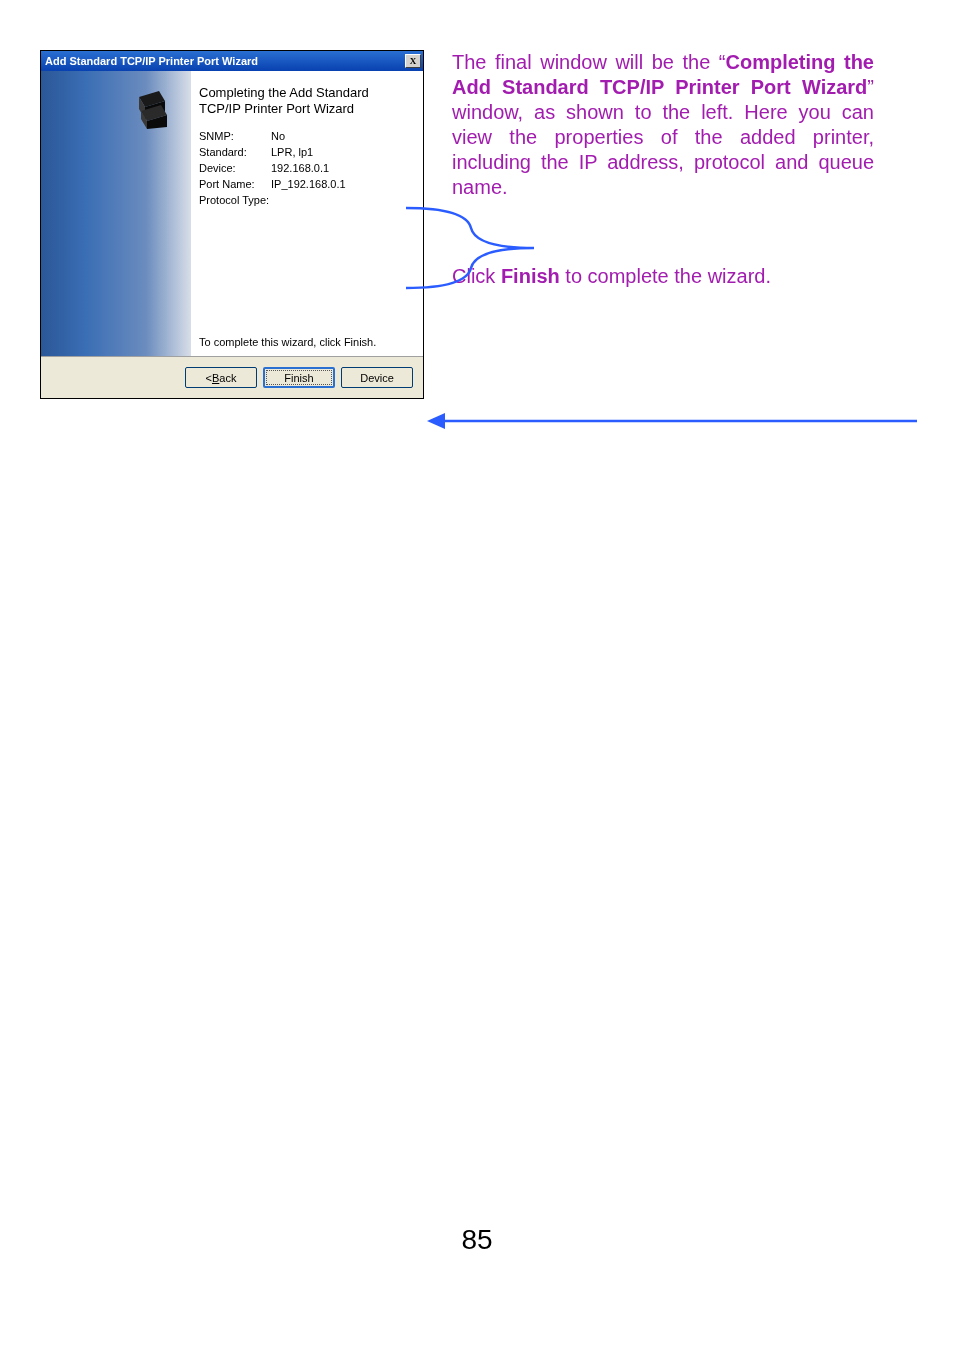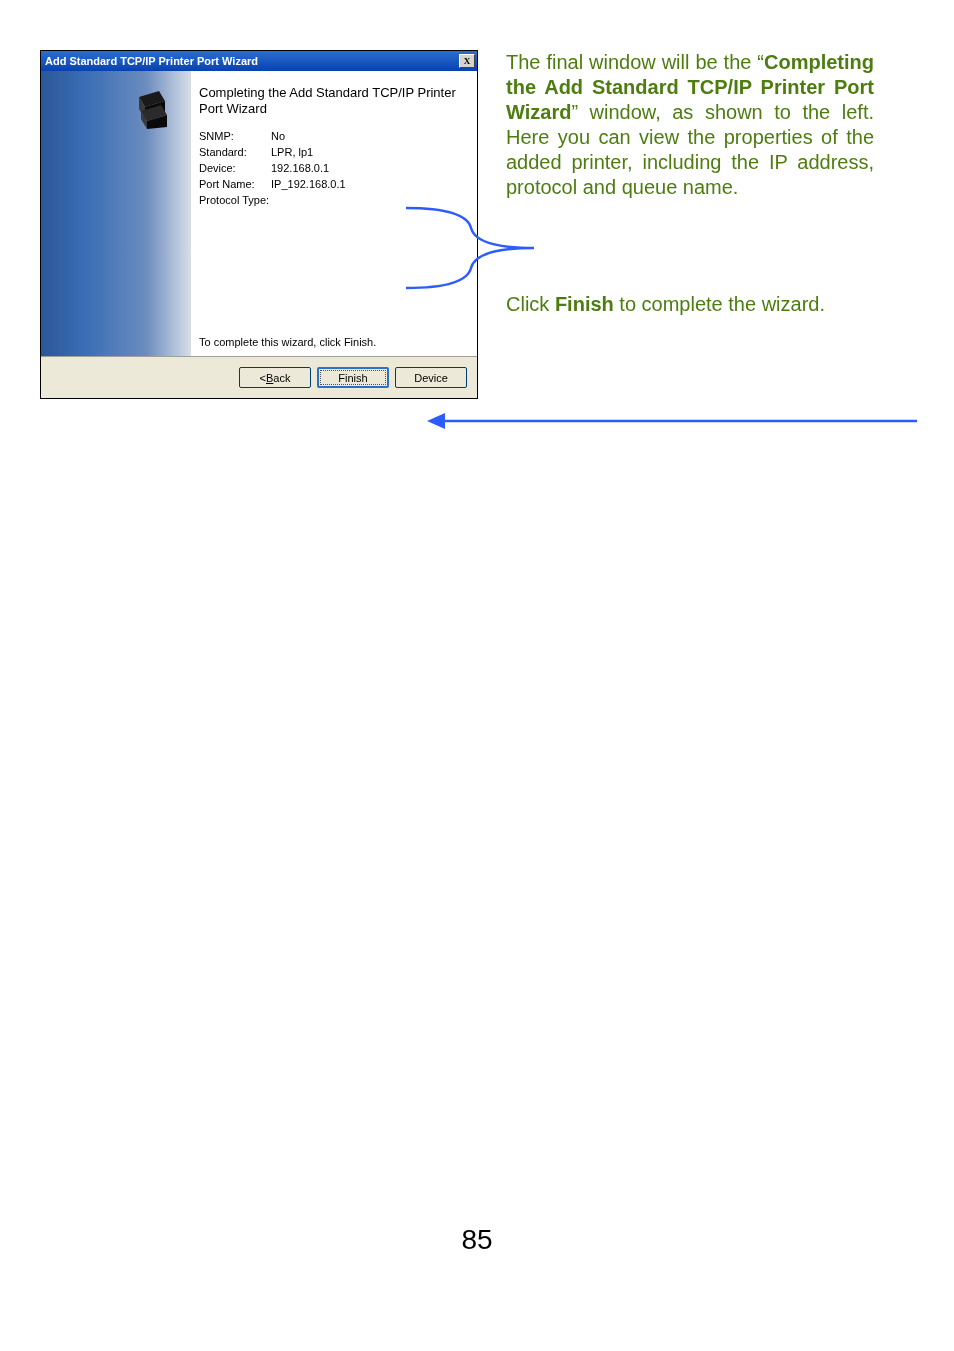--- a/index.html
+++ b/index.html
@@ -10,21 +10,21 @@
       height: 1351px;
       position: relative;
     }
     .page {
       padding: 50px 80px 0 40px;
       display: flex;
       gap: 28px;
     }
     
     .wizard-window {
-      width: 438px;
+      width: 384px;
       border: 1px solid #000;
       background: #ece9d8;
       position: relative;
       flex-shrink: 0;
     }
     .titlebar {
       background: linear-gradient(to bottom, #2a6fd2, #0841b0);
       height: 20px;
       display: flex;
       align-items: center;
@@ -125,27 +125,27 @@
       border: 2px solid #2a6fd2;
       outline: 1px dotted #555;
       outline-offset: -4px;
     }
     .wiz-btn .ul { text-decoration: underline; }
     
     .explain {
       flex: 1;
       font-size: 20px;
       line-height: 1.25;
-      color: #4d7c0f;
+      color: #a21caf;
     }
     .para1 {
       text-align: justify;
       text-justify: inter-word;
     }
-    .para2 { margin-top: 92px; }
+    .para2 { margin-top: 64px; }
     
     .bracket {
       position: absolute;
       left: 355px;
       top: 152px;
       width: 140px;
       height: 90px;
       pointer-events: none;
     }
     .arrow-line {

